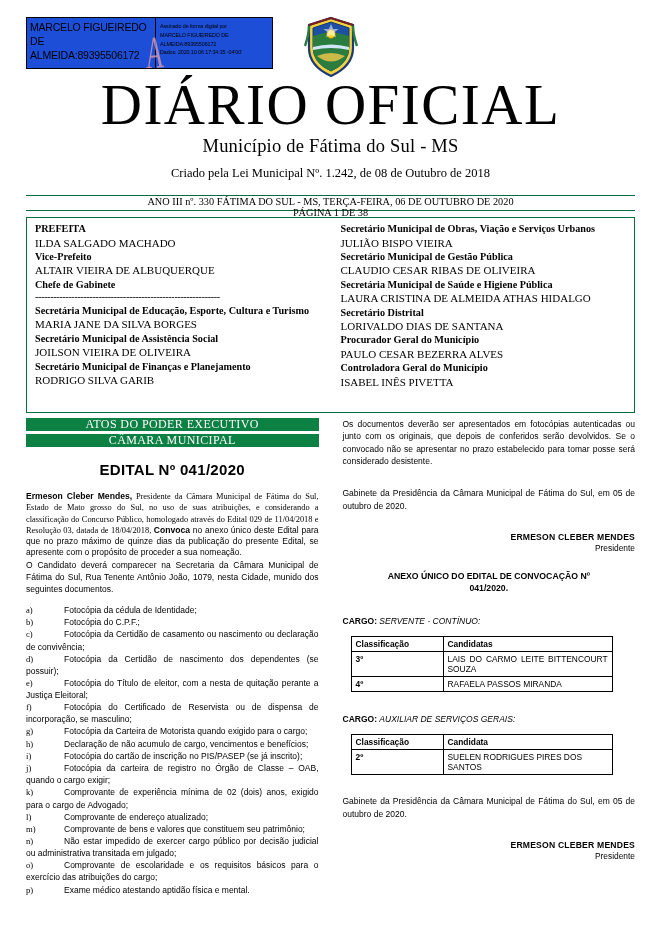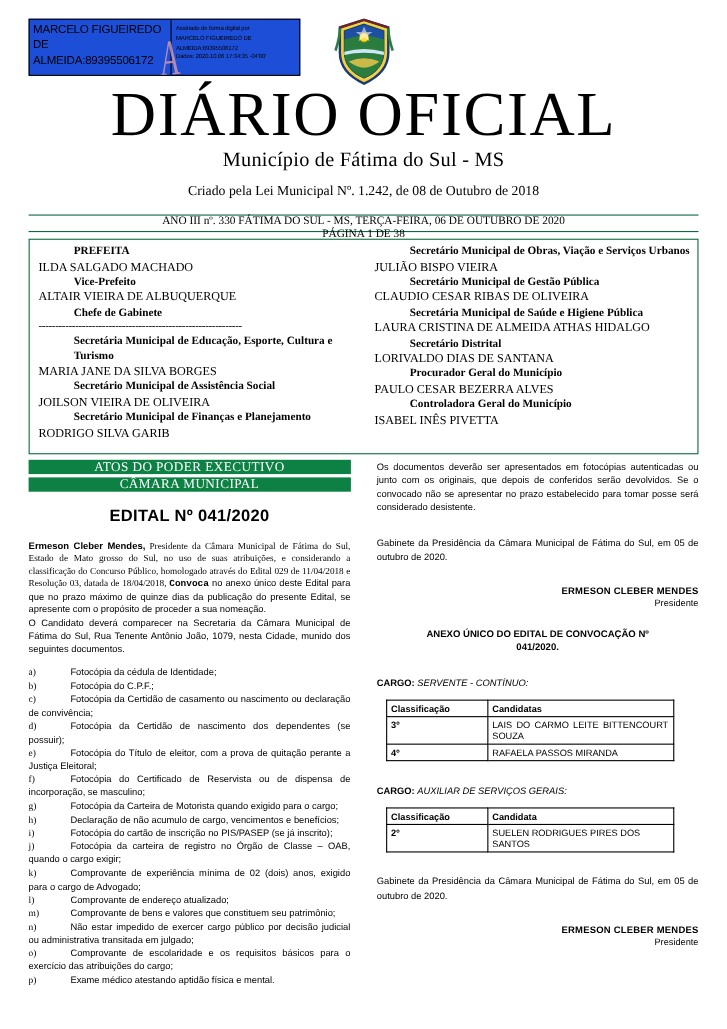--- a/index.html
+++ b/index.html
@@ -85,21 +85,21 @@
     margin:6px 26px 0 26px;
     border:1.6px solid #0a6b3d;
     display:flex;
     padding:4px 0 3px 0;
     height:196px;
   }
   .offcol { width:50%; padding:0 6px 0 8px; }
   .offcol.right { padding-left:10px; }
   .role {
     font-family:"Liberation Serif", serif;
-    font-size:10.2px; font-weight:bold; line-height:1.33;margin-left:32px;
+    font-size:10.2px; font-weight:bold; line-height:1.33;
   }
   .person {
     font-family:"Liberation Serif", serif;
     font-size:11px; line-height:1.3;
   }
   .dashrule {
     font-family:"Liberation Serif", serif;
     font-size:10px; line-height:1.25; letter-spacing:-.3px;
     white-space:nowrap; overflow:hidden;
   }
@@ -136,21 +136,21 @@
     font-size:8.4px; line-height:1.33;
     text-align:justify;
   }
   .sans-just {
     font-family:"Liberation Sans", sans-serif;
     font-size:8.5px; line-height:1.42;
     text-align:justify;
   }
   .intro-p { margin:0; }
   .intro-p .nm { font-family:"Liberation Sans", sans-serif; font-weight:bold; font-size:8.6px; }
-  .intro-p .conv { font-family:Liberation Mono, monospace; font-weight:bold; font-size:8.6px; }
+  .intro-p .conv { font-family:Liberation Sans, sans-serif; font-weight:bold; font-size:8.6px; }
   .intro-tail { font-family:"Liberation Sans", sans-serif; font-size:8.5px; }
 
   .para { margin:0 0 0 0; }
   .spacer14 { height:14px; }
   .spacer20 { height:20px; }
 
   
   .doclist { margin-top:9px; }
   .docitem {
     font-family:"Liberation Sans", sans-serif;
@@ -301,21 +301,21 @@
 
       <p class="intro-p serif-just"><span class="nm">Ermeson Cleber Mendes,</span><span> Presidente da Câmara Municipal de Fátima do Sul, Estado de Mato grosso do Sul, no uso de suas atribuições, e considerando a classificação do Concurso Público, homologado através do Edital 029 de 11/04/2018 e Resolução 03, datada de 18/04/2018, </span><span class="conv">Convoca</span><span class="intro-tail"> no anexo único deste Edital para que no prazo máximo de quinze dias da publicação do presente Edital, se apresente com o propósito de proceder a sua nomeação.</span></p>
 
       <p class="sans-just para">O Candidato deverá comparecer na Secretaria da Câmara Municipal de Fátima do Sul, Rua Tenente Antônio João, 1079, nesta Cidade, munido dos seguintes documentos.</p>
 
       <div class="doclist">
         <div class="docitem"><span class="ltr">a)</span><span>Fotocópia da cédula de Identidade;</span></div>
         <div class="docitem"><span class="ltr">b)</span><span>Fotocópia do C.P.F.;</span></div>
         <div class="docitem"><span class="ltr">c)</span><span>Fotocópia da Certidão de casamento ou nascimento ou declaração de convivência;</span></div>
         <div class="docitem"><span class="ltr">d)</span><span>Fotocópia da Certidão de nascimento dos dependentes (se possuir);</span></div>
-        <div class="docitem"><span class="ltr">e)</span><span>Fotocópia do Título de eleitor, com a prova de quitação perante a Justiça Eleitoral;</span></div>
+        <div class="docitem"><span class="ltr">e)</span><span>Fotocópia do Título de eleitor, com a nesta de quitação perante a Justiça Eleitoral;</span></div>
         <div class="docitem"><span class="ltr">f)</span><span>Fotocópia do Certificado de Reservista ou de dispensa de incorporação, se masculino;</span></div>
         <div class="docitem"><span class="ltr">g)</span><span>Fotocópia da Carteira de Motorista quando exigido para o cargo;</span></div>
         <div class="docitem"><span class="ltr">h)</span><span>Declaração de não acumulo de cargo, vencimentos e benefícios;</span></div>
         <div class="docitem"><span class="ltr">i)</span><span>Fotocópia do cartão de inscrição no PIS/PASEP (se já inscrito);</span></div>
         <div class="docitem"><span class="ltr">j)</span><span>Fotocópia da carteira de registro no Órgão de Classe – OAB, quando o cargo exigir;</span></div>
         <div class="docitem"><span class="ltr">k)</span><span>Comprovante de experiência mínima de 02 (dois) anos, exigido para o cargo de Advogado;</span></div>
         <div class="docitem"><span class="ltr">l)</span><span>Comprovante de endereço atualizado;</span></div>
         <div class="docitem"><span class="ltr">m)</span><span>Comprovante de bens e valores que constituem seu patrimônio;</span></div>
         <div class="docitem"><span class="ltr">n)</span><span>Não estar impedido de exercer cargo público por decisão judicial ou administrativa transitada em julgado;</span></div>
         <div class="docitem"><span class="ltr">o)</span><span>Comprovante de escolaridade e os requisitos básicos para o exercício das atribuições do cargo;</span></div>

